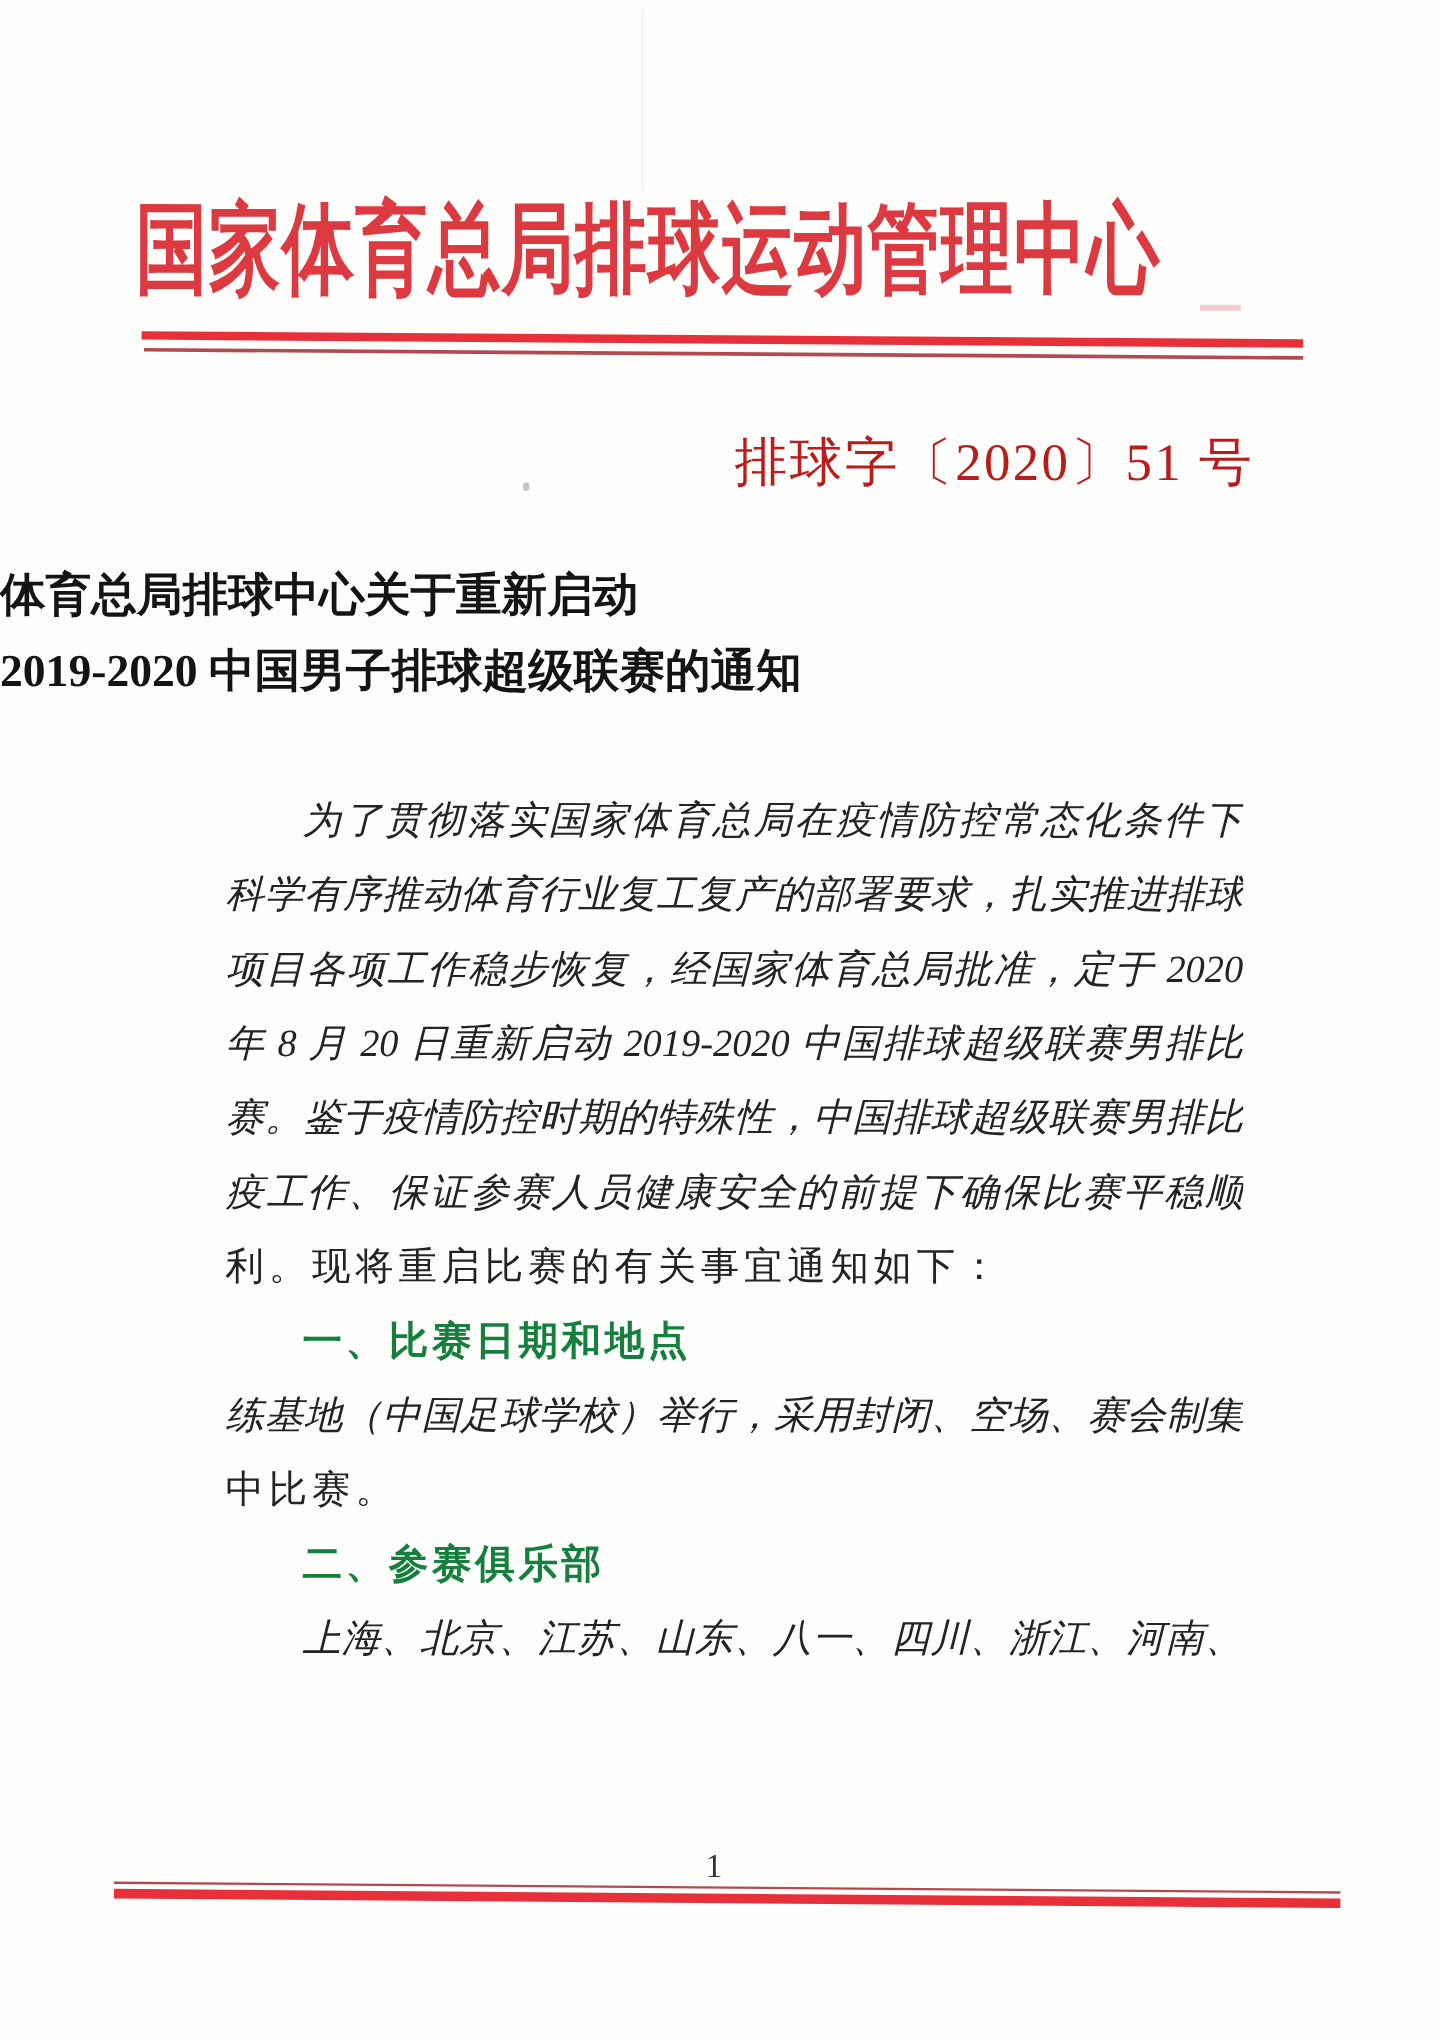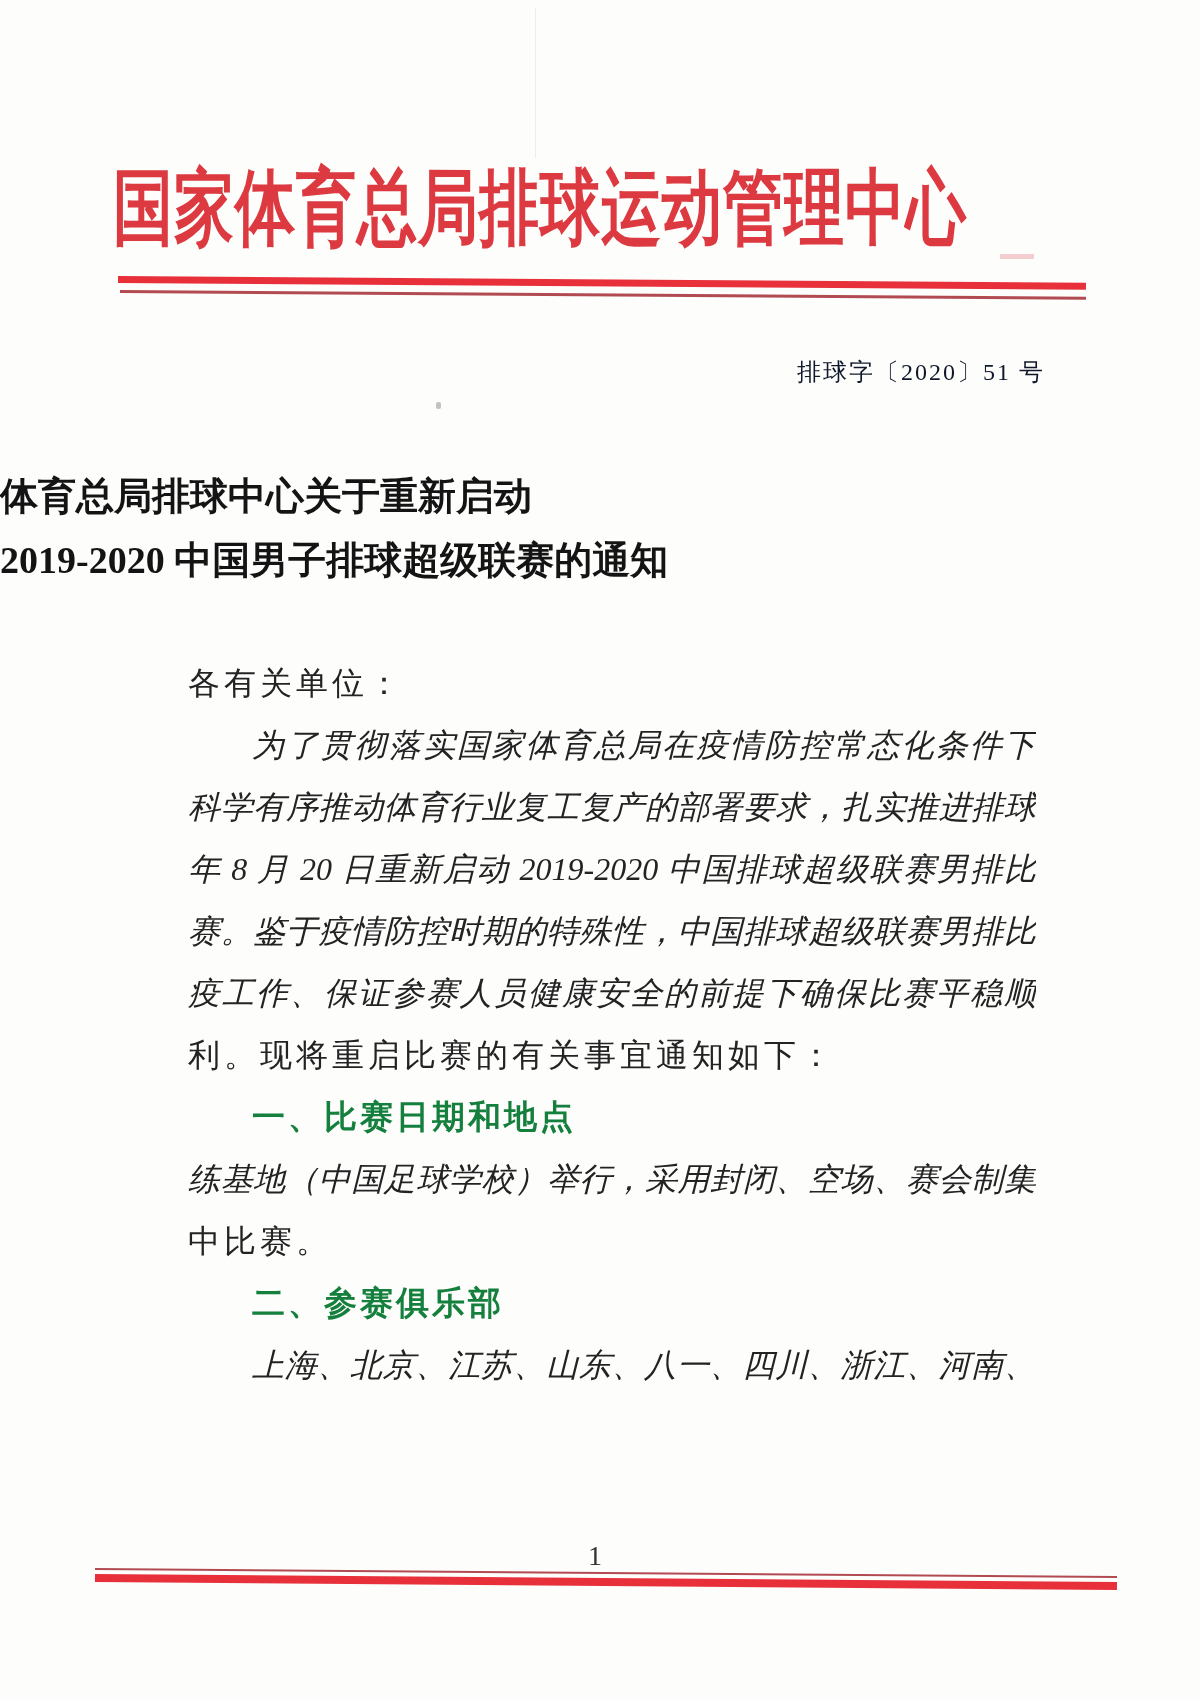--- a/index.html
+++ b/index.html
@@ -27,21 +27,21 @@
   
   .rule { position:absolute; transform-origin:left center; }
   .rule-top-thick  { left:118px; top:276px;  width:968px;  height:7px; background:#e8303a; transform:rotate(0.4deg); }
   .rule-top-thin   { left:120px; top:290px;  width:966px;  height:3px; background:#b24a52; transform:rotate(0.4deg); }
   .rule-bottom-thin  { left:95px; top:1568px; width:1022px; height:2px; background:#b24a52; transform:rotate(0.45deg); }
   .rule-bottom-thick { left:95px; top:1574px; width:1022px; height:8px; background:#e8303a; transform:rotate(0.45deg); }
 
   
   .doc-number {
     position:absolute; top:356px; right:155px;
-    font-size:24px; letter-spacing:2px; color:#0f172a;
+    font-size:44px; letter-spacing:2px; color:#b91c1c;
     white-space:nowrap;
   }
 
   
   .title {
     position:absolute; top:464px; left:0; width:1200px;
     text-align:left;
     font-weight:bold; font-size:38px; color:#141414;
     line-height:64px;
   }
@@ -81,23 +81,23 @@
 <div class="rule rule-top-thin"></div>
 
 <div class="doc-number">排球字〔2020〕51 号</div>
 
 <div class="title">
   <div>体育总局排球中心关于重新启动</div>
   <div>2019-2020 中国男子排球超级联赛的通知</div>
 </div>
 
 <div class="body-block">
-  <div class="line plain">各有关单位：</div>
   <div class="line j ind">为了贯彻落实国家体育总局在疫情防控常态化条件下</div>
   <div class="line j">科学有序推动体育行业复工复产的部署要求，扎实推进排球</div>
+  <div class="line j">项目各项工作稳步恢复，经国家体育总局批准，定于 2020</div>
   <div class="line j">年 8 月 20 日重新启动 2019-2020 中国排球超级联赛男排比</div>
   <div class="line j">赛。鉴于疫情防控时期的特殊性，中国排球超级联赛男排比</div>
   <div class="line j">疫工作、保证参赛人员健康安全的前提下确保比赛平稳顺</div>
   <div class="line plain">利。现将重启比赛的有关事宜通知如下：</div>
   <div class="line heading">一、比赛日期和地点</div>
   <div class="line j">练基地（中国足球学校）举行，采用封闭、空场、赛会制集</div>
   <div class="line plain">中比赛。</div>
   <div class="line heading">二、参赛俱乐部</div>
   <div class="line j ind">上海、北京、江苏、山东、八一、四川、浙江、河南、</div>
 </div>

